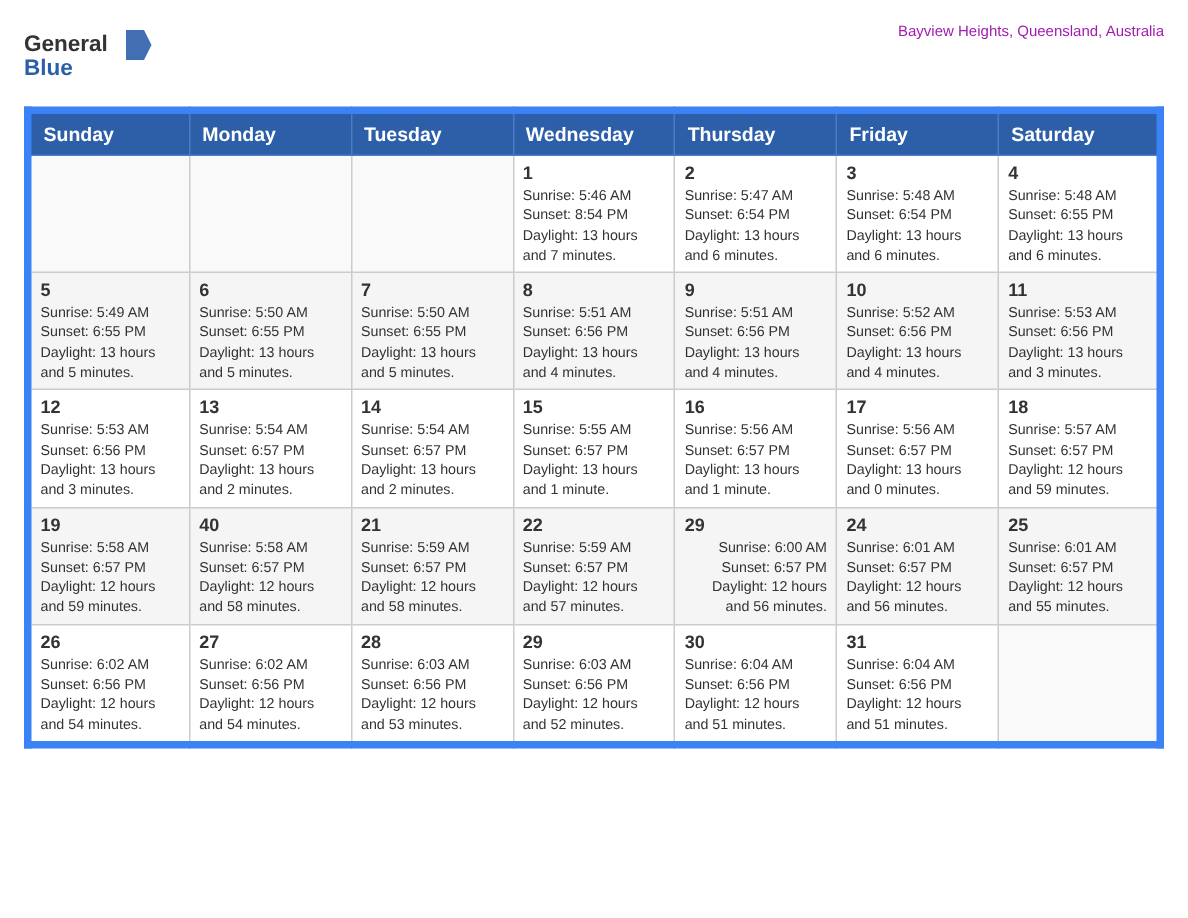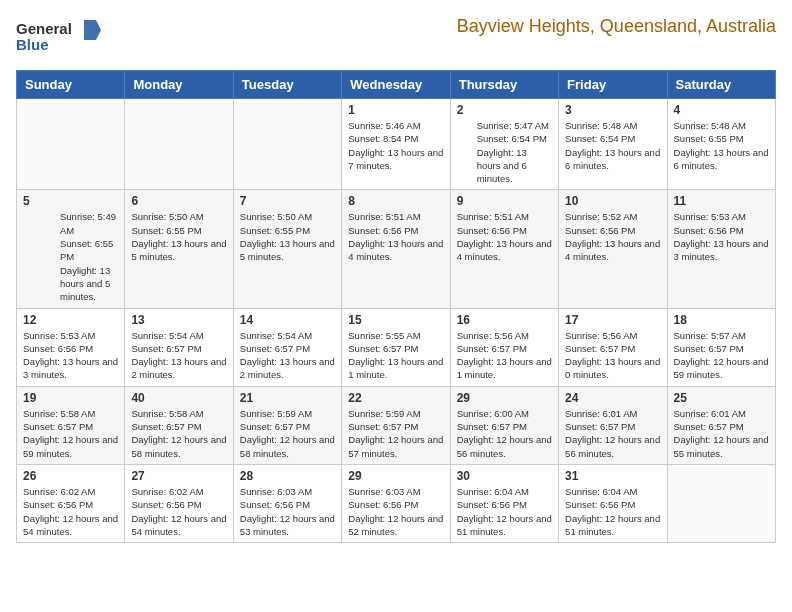--- a/index.html
+++ b/index.html
@@ -22,27 +22,27 @@
     }
     .title-area {
       text-align: right;
     }
     .month-title {
       font-size: 32px;
       font-weight: bold;
       color: #333;
     }
     .location-title {
-      font-size: 18px;
-      color: #a16207;
+      font-size: 10px;
+      color: #a21caf;
     }
     .calendar {
       width: 100%;
       border-collapse: collapse;
-      border: 1px solid #3b82f6;
+      border: 5px solid #3b82f6;
     }
     .calendar th {
       background-color: #2c5fa8;
       color: white;
       text-align: left;
       padding: 6px 8px;
       font-size: 13px;
       border: 1px solid #4a7ac8;
     }
     .calendar td {
@@ -117,41 +117,41 @@
         <td class="empty-cell"></td>
         <td class="empty-cell"></td>
         <td>
           <div class="day-num">1</div>
           <div class="cell-info" style="white-space: pre-line;">Sunrise: 5:46 AM
 Sunset: 8:54 PM
 Daylight: 13 hours and 7 minutes.</div>
         </td>
         <td>
           <div class="day-num">2</div>
-          <div class="cell-info" style="white-space: pre-line; margin-left: 20px;">Sunrise: 5:47 AM
+          <div class="cell-info" style="white-space: pre-line;">Sunrise: 5:47 AM
 Sunset: 6:54 PM
 Daylight: 13 hours and 6 minutes.</div>
         </td>
         <td>
           <div class="day-num">3</div>
           <div class="cell-info" style="white-space: pre-line;">Sunrise: 5:48 AM
 Sunset: 6:54 PM
 Daylight: 13 hours and 6 minutes.</div>
         </td>
         <td>
           <div class="day-num">4</div>
           <div class="cell-info" style="white-space: pre-line;">Sunrise: 5:48 AM
 Sunset: 6:55 PM
 Daylight: 13 hours and 6 minutes.</div>
         </td>
       </tr>
       <tr class="row-week-2">
         <td>
           <div class="day-num">5</div>
-          <div class="cell-info" style="white-space: pre-line; margin-left: 37px;">Sunrise: 5:49 AM
+          <div class="cell-info" style="white-space: pre-line;">Sunrise: 5:49 AM
 Sunset: 6:55 PM
 Daylight: 13 hours and 5 minutes.</div>
         </td>
         <td>
           <div class="day-num">6</div>
           <div class="cell-info" style="white-space: pre-line;">Sunrise: 5:50 AM
 Sunset: 6:55 PM
 Daylight: 13 hours and 5 minutes.</div>
         </td>
         <td>
@@ -249,21 +249,21 @@
 Daylight: 12 hours and 58 minutes.</div>
         </td>
         <td>
           <div class="day-num">22</div>
           <div class="cell-info" style="white-space: pre-line;">Sunrise: 5:59 AM
 Sunset: 6:57 PM
 Daylight: 12 hours and 57 minutes.</div>
         </td>
         <td>
           <div class="day-num">29</div>
-          <div class="cell-info" style="white-space: pre-line;">Sunrise: 6:00 AM
+          <div class="cell-info" style="white-space: pre-line; text-align: right;">Sunrise: 6:00 AM
 Sunset: 6:57 PM
 Daylight: 12 hours and 56 minutes.</div>
         </td>
         <td>
           <div class="day-num">24</div>
           <div class="cell-info" style="white-space: pre-line;">Sunrise: 6:01 AM
 Sunset: 6:57 PM
 Daylight: 12 hours and 56 minutes.</div>
         </td>
         <td>

